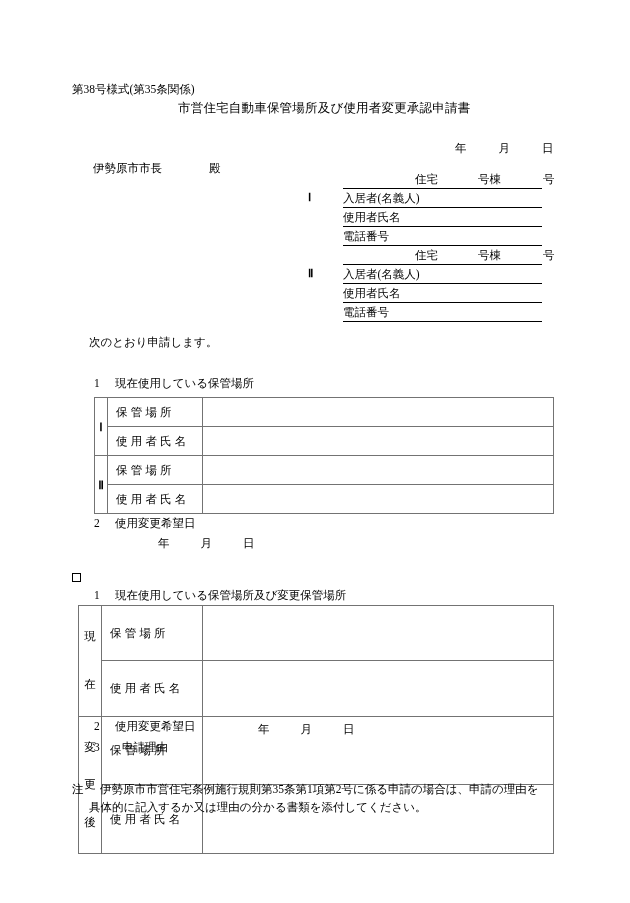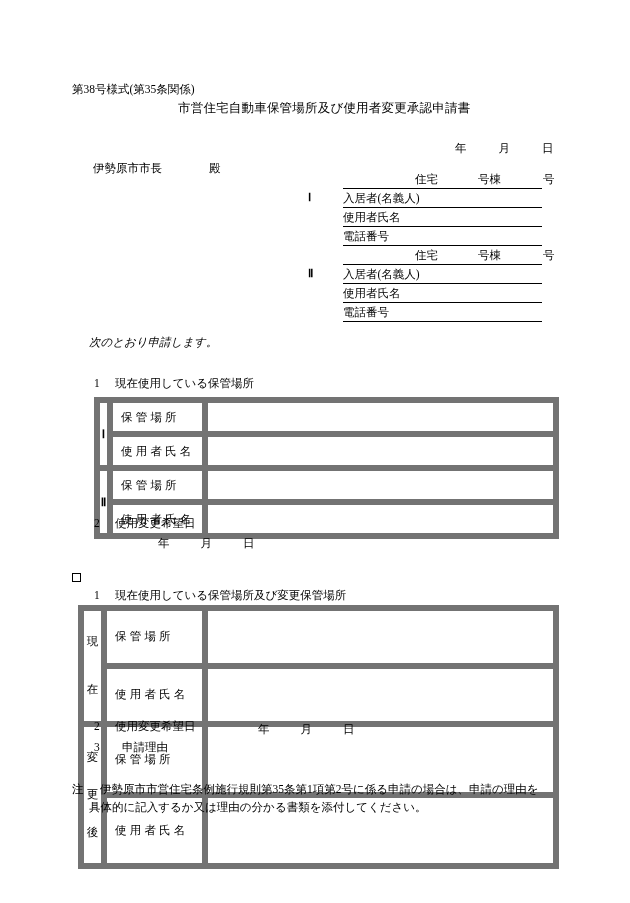--- a/index.html
+++ b/index.html
@@ -49,21 +49,21 @@
   }
 
   
   table.form {
     position: absolute;
     border-collapse: collapse;
     table-layout: fixed;
     background: #fff;
   }
   table.form td {
-    border: 6px solid #737373;
+    border: 1px solid #737373;
     font-size: 11.5px;
     padding: 0;
     height: 28px;
     vertical-align: middle;
     text-align: center;
     white-space: pre;
   }
   table.form td.label-col {
     font-weight: bold;
     font-family: "Liberation Serif", serif;
@@ -156,21 +156,21 @@
         <span style="left:0px;">使用者氏名</span>
       </div>
     </div>
     <div class="field-row" style="left:19px; top:57px; width:215px;">
       <div class="field-line" style="width:215px;">
         <span style="left:0px;">電話番号</span>
       </div>
     </div>
   </div>
 
-  <div class="abs t" style="left:89px; top:335px;font-style:italic;">次のとおり申請します。</div>
+  <div class="abs t" style="left:89px; top:335px;">次のとおり申請します。</div>
 
 
   <div class="abs t" style="left:94px; top:376px;">1</div>
   <div class="abs t" style="left:115px; top:376px;">現在使用している保管場所</div>
 
   <table class="form" style="left:94px; top:397px; width:459px;">
     <colgroup>
       <col style="width:13px;">
       <col style="width:95px;">
       <col style="width:351px;">

